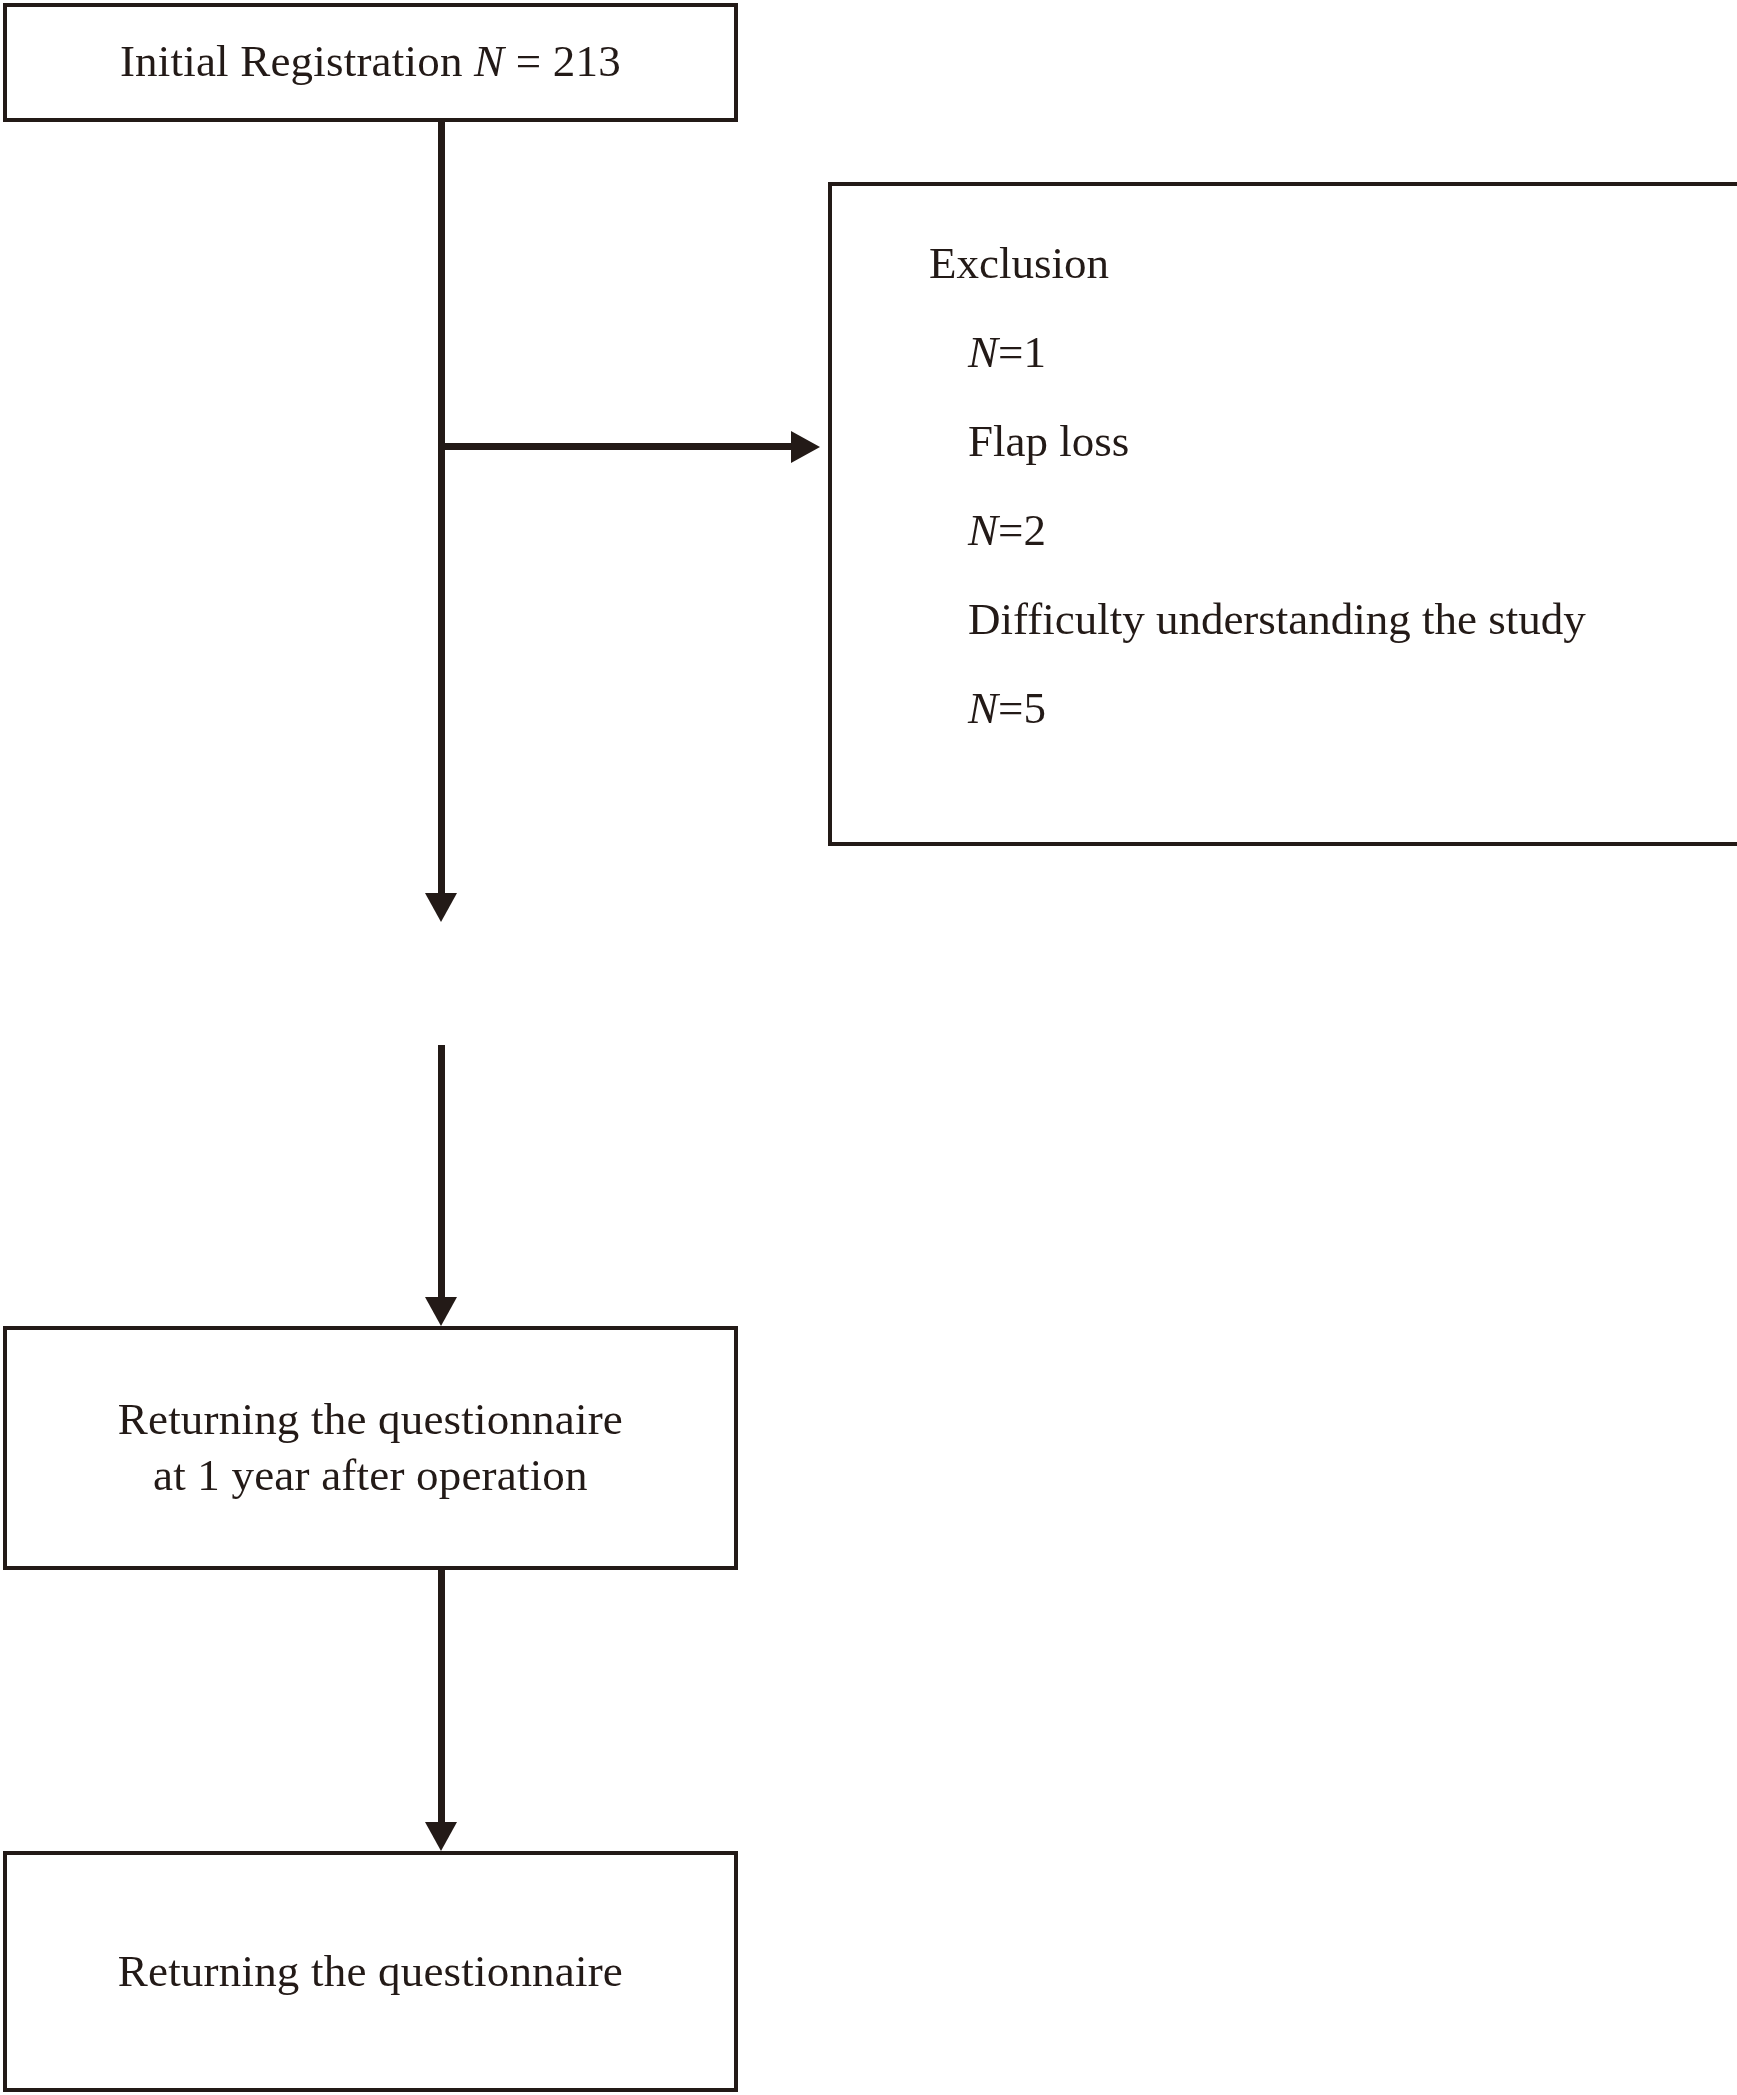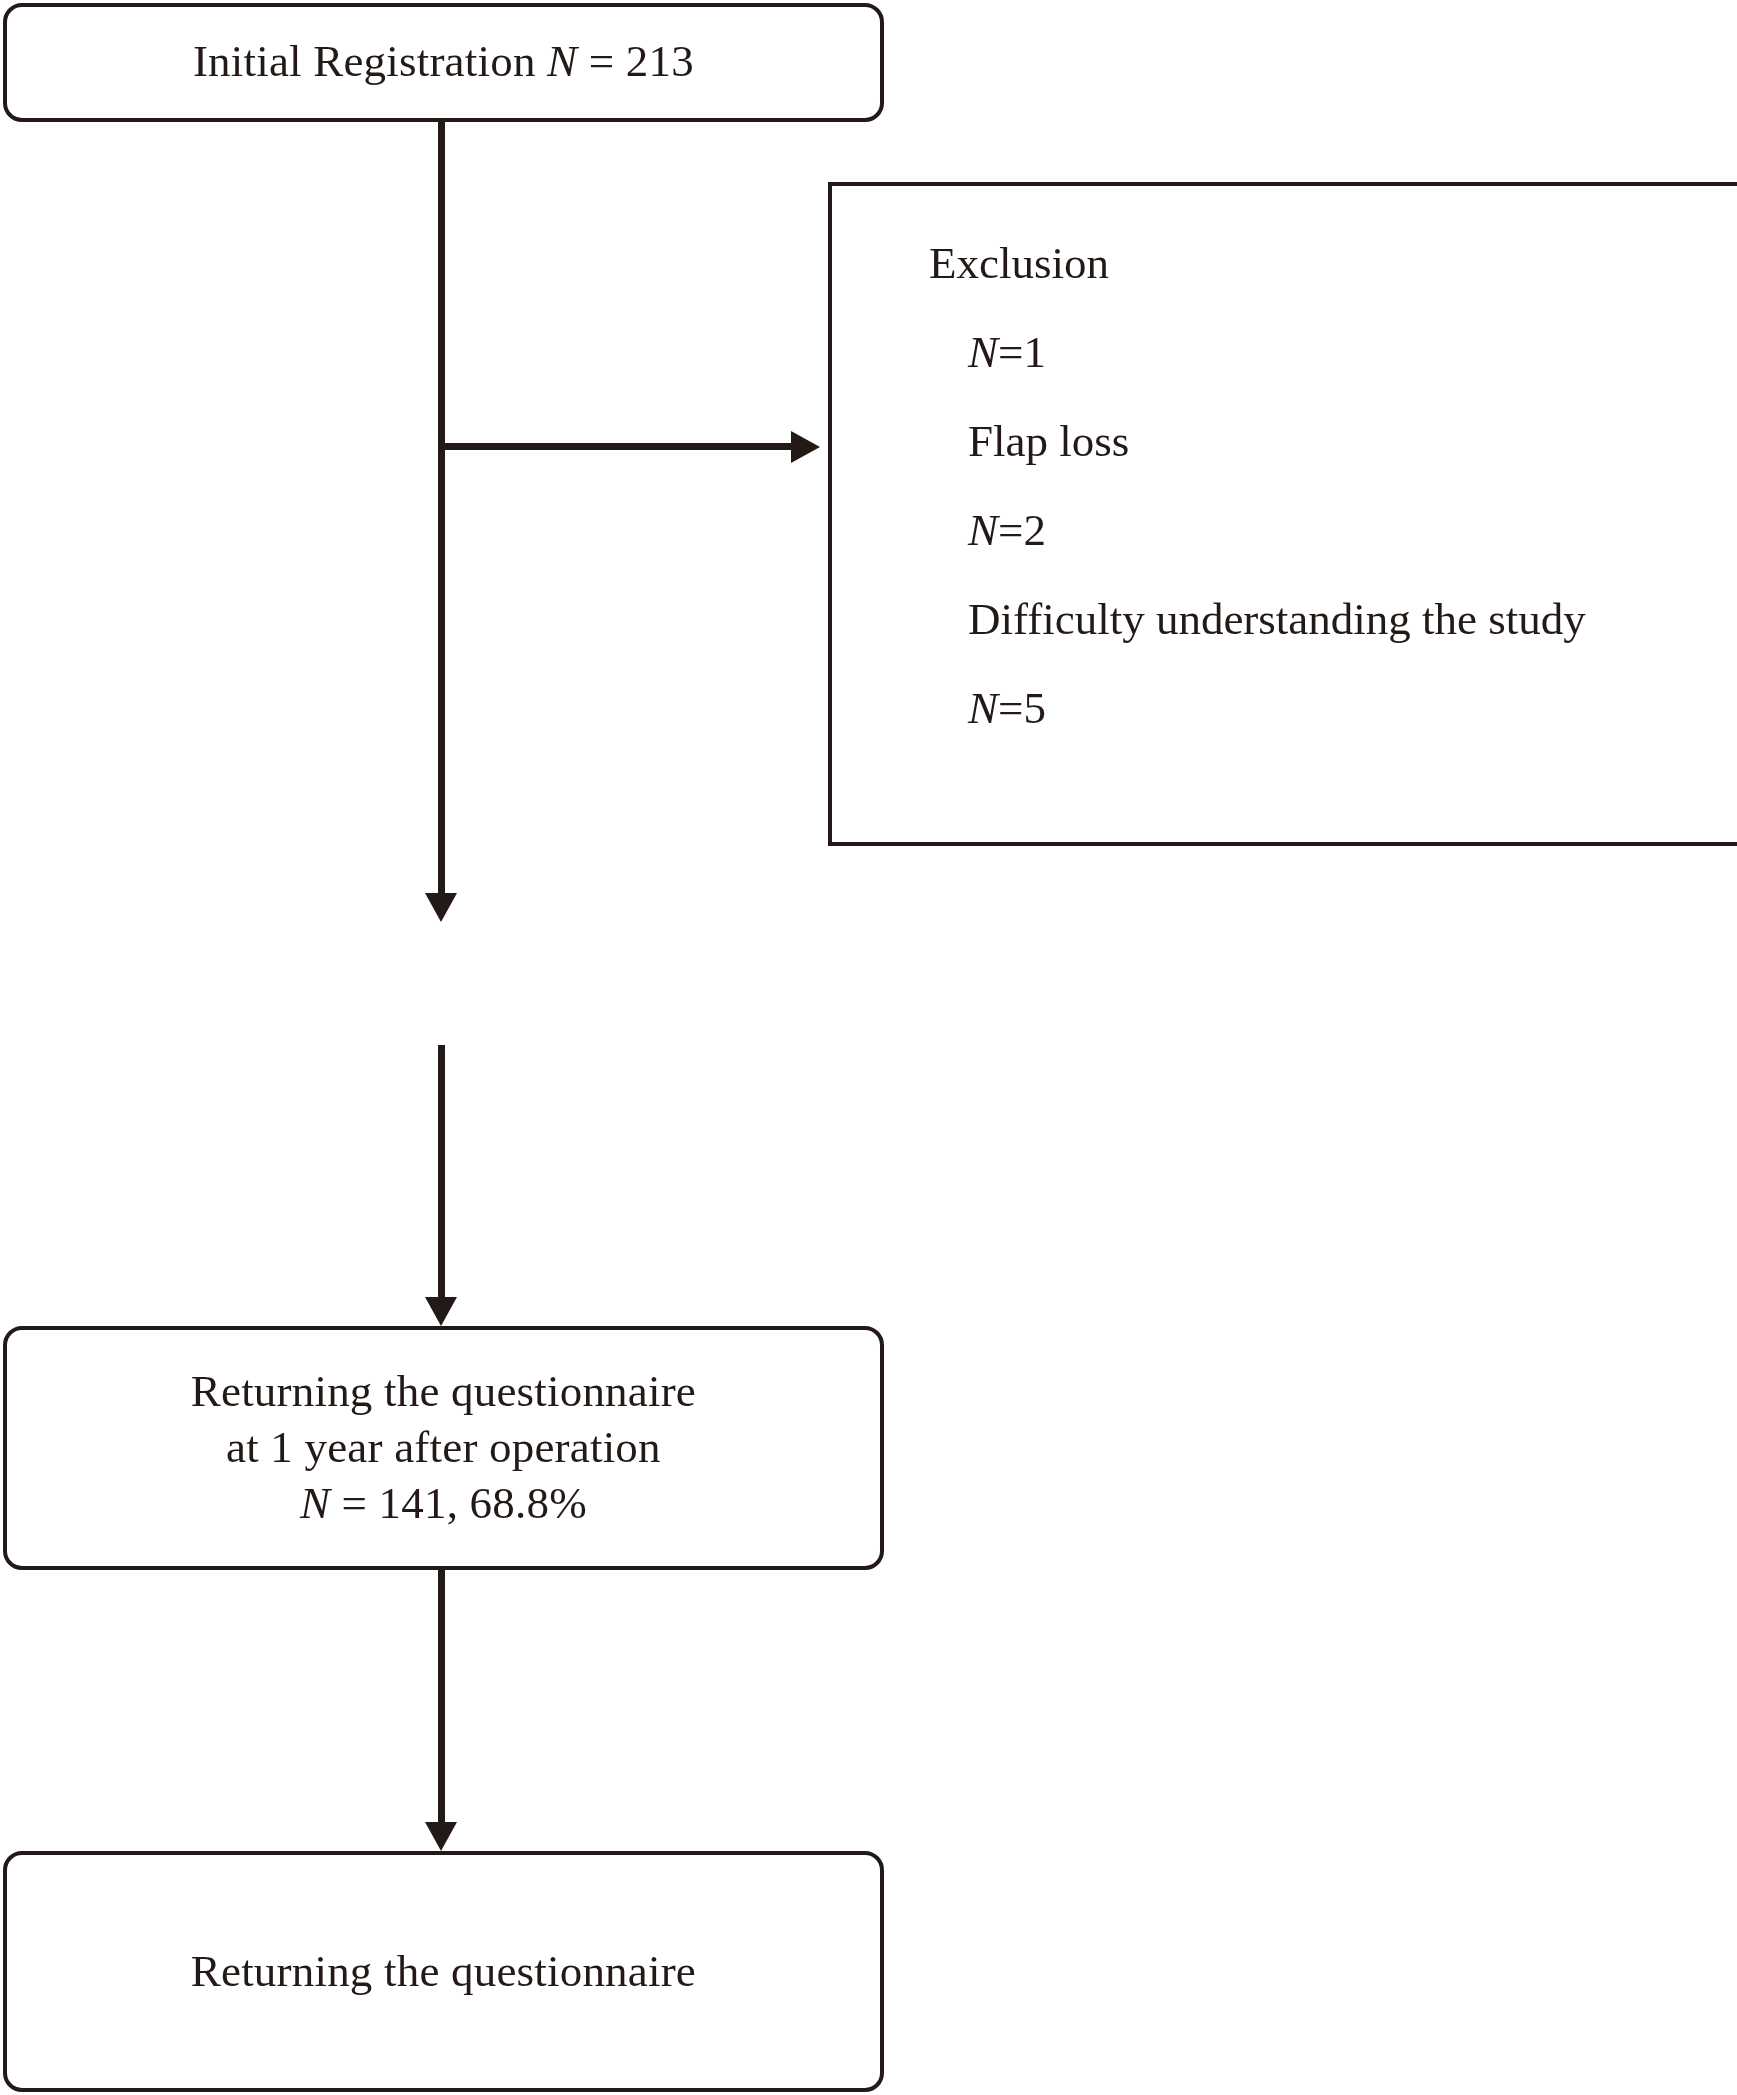--- a/index.html
+++ b/index.html
@@ -29,21 +29,21 @@
     position: absolute;
     box-sizing: border-box;
     border: 4.9px solid #231a17;
     background: #ffffff;
     display: flex;
     flex-direction: column;
     align-items: center;
     justify-content: center;
   }
 
-  .box-main     { left: 2.9px;   width: 881px; border-radius: 19px; }
+  .box-main     { left: 2.9px;   width: 735px; }
   #box-initial      { top: 2.9px;    height: 119px; }
   #box-questionnaire{ top: 922px;  height: 123px; }
   #box-return-1yr   { top: 1326px; height: 244px; }
   #box-return-5yr   { top: 1851px; height: 241px; }
 
   #box-exclusion {
     left: 828px;
     top: 182px;
     width: 1023px;
     height: 664px;
@@ -162,23 +162,20 @@
     </div>
   </div>
 
 
   <div class="conn-v" id="trunk-2"></div>
   <div class="arrow-down" id="arrow-into-1yr"></div>
 
   <div class="box box-main" id="box-return-1yr">
     <div class="line">Returning the questionnaire</div>
     <div class="line">at 1 year after operation</div>
-    <div class="line">
-      <span class="ital">N</span><span> = </span><span>141, 68.8%</span>
-    </div>
   </div>
 
   <div class="conn-v" id="trunk-3"></div>
   <div class="arrow-down" id="arrow-into-5yr"></div>
 
   <div class="box box-main" id="box-return-5yr">
     <div class="line">Returning the questionnaire</div>
   </div>
 
 </div>

